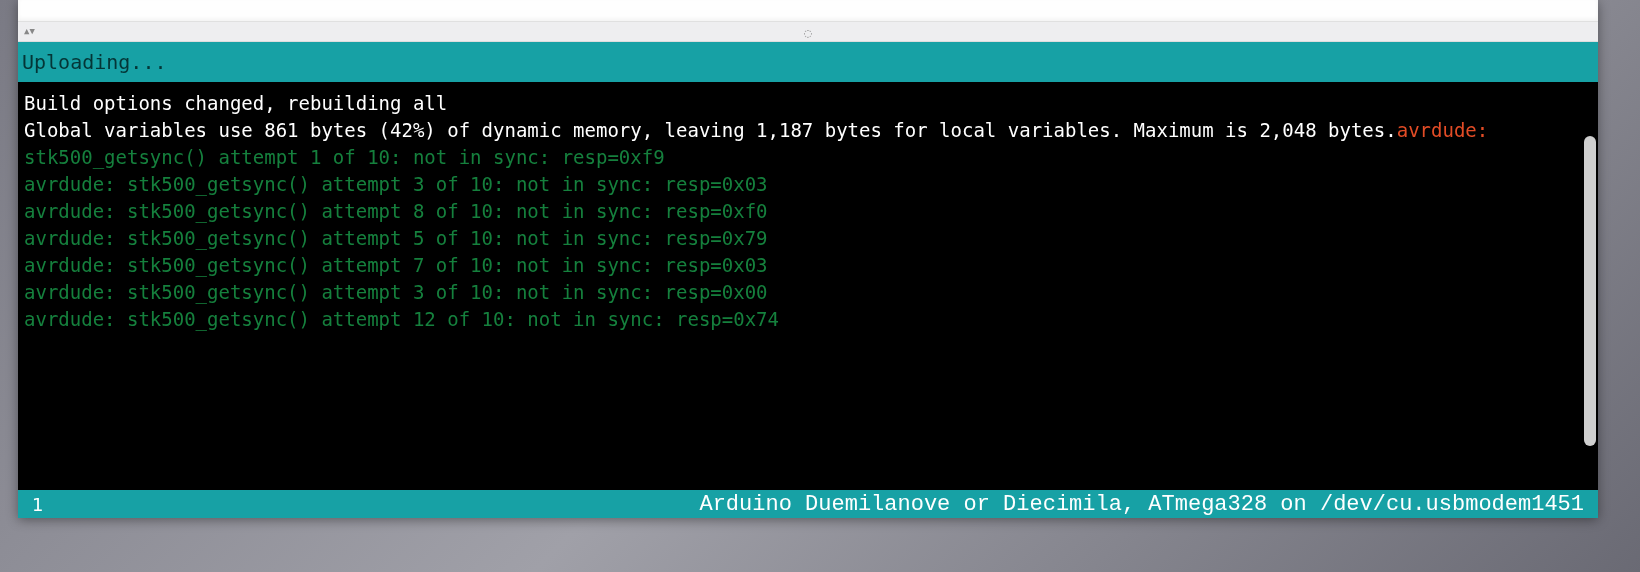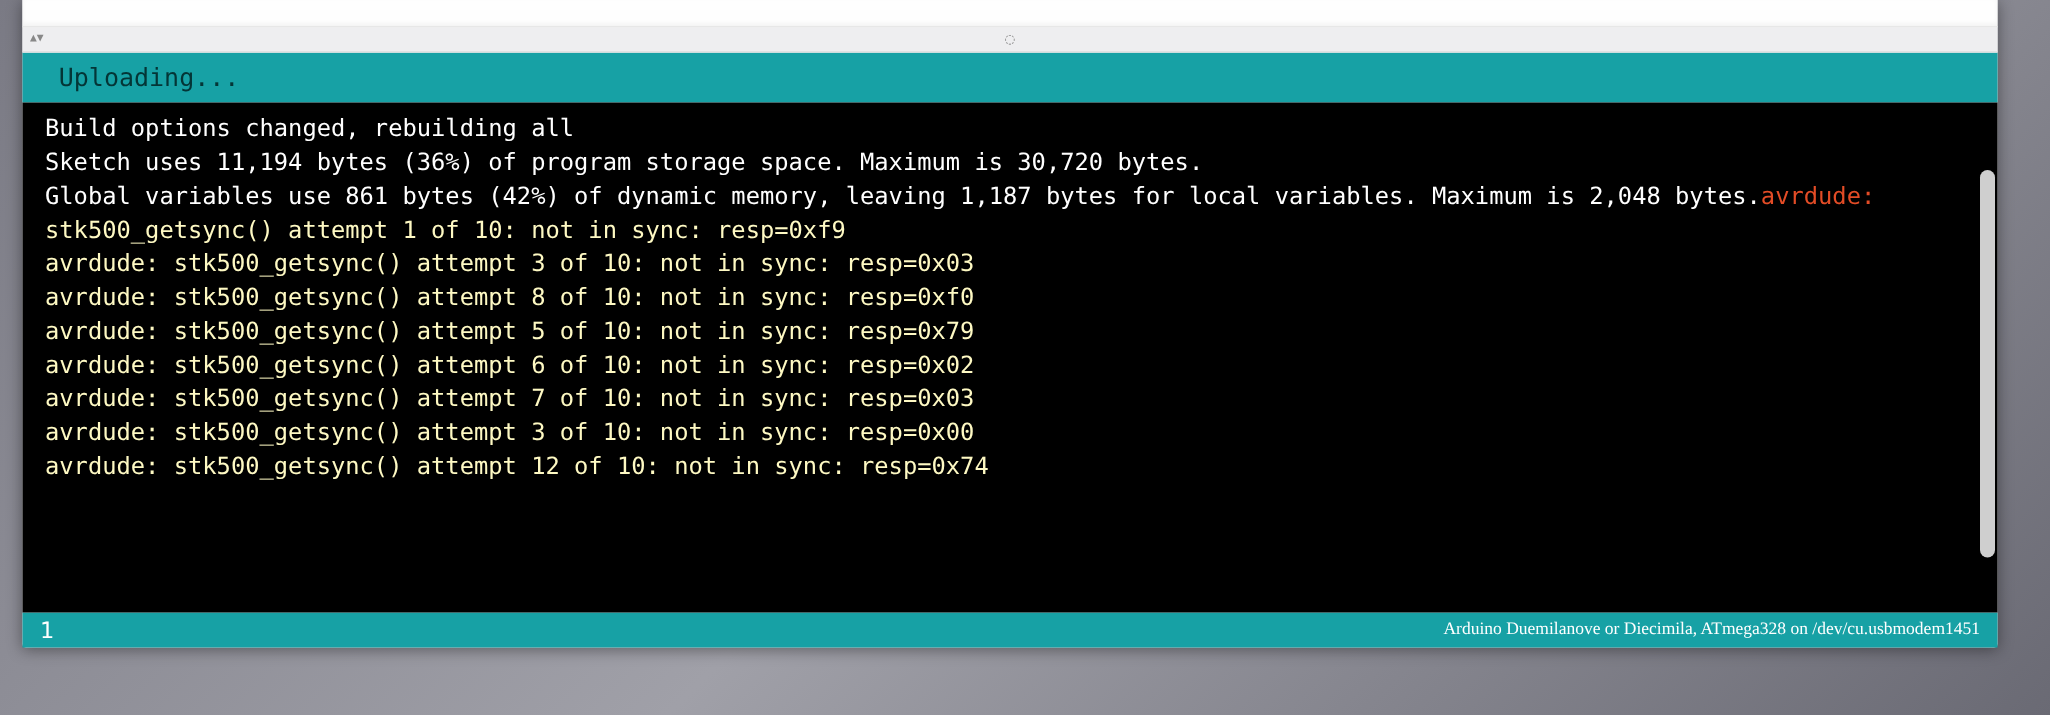--- a/index.html
+++ b/index.html
@@ -59,73 +59,73 @@
       top: 50%;
       transform: translate(-50%, -50%);
       color: #999;
       font-size: 13px;
     }
     .status-bar {
       height: 40px;
       background: #17a1a5;
       display: flex;
       align-items: center;
-      padding: 0 29px;
+      padding: 0 4px;
     }
     .status-text {
       color: #043536;
       font-size: 20px;
       font-family: "DejaVu Sans Mono", "Courier New", monospace;
     }
     .console {
       flex: 1;
       background: #000000;
-      padding: 8px 2px 4px 18px;
+      padding: 8px 2px 4px 6px;
       overflow: hidden;
       position: relative;
     }
     .console-scroll {
       position: absolute;
       right: 2px;
       top: 54px;
       width: 12px;
       height: 310px;
       background: #cfcfcf;
       border-radius: 6px;
     }
     .console-line {
       color: #ffffff;
       font-size: 19px;
       line-height: 27px;
       font-family: "DejaVu Sans Mono", "Courier New", monospace;
       white-space: pre;
     }
     .error-line {
-      color: #fef9c3;
+      color: #15803d;
     }
     .inline-error {
       color: #e34c26;
     }
     .footer-bar {
       height: 28px;
       background: #17a1a5;
       display: flex;
       align-items: center;
       justify-content: space-between;
       padding: 0 14px;
     }
     .footer-left {
       color: #ffffff;
       font-size: 18px;
       font-family: "DejaVu Sans", sans-serif;
     }
     .footer-right {
       color: #ffffff;
-      font-size: 14px;
-      font-family: Liberation Serif, serif;
+      font-size: 22px;
+      font-family: Liberation Mono, monospace;
     }
   </style>
 </head>
 <body>
 
 <div class="window-bg"></div>
 
 <div class="ide-container">
 
   <div class="editor-area"></div>
@@ -137,27 +137,25 @@
     </span>
     <span class="spinner">◌</span>
   </div>
 
   <div class="status-bar">
     <span class="status-text">Uploading...</span>
   </div>
 
   <div class="console">
     <div class="console-line">Build options changed, rebuilding all</div>
-    <div class="console-line">Sketch uses 11,194 bytes (36%) of program storage space. Maximum is 30,720 bytes.</div>
     <div class="console-line"><span>Global variables use 861 bytes (42%) of dynamic memory, leaving 1,187 bytes for local variables. Maximum is 2,048 bytes.</span><span class="inline-error">avrdude: </span></div>
     <div class="console-line error-line">stk500_getsync() attempt 1 of 10: not in sync: resp=0xf9</div>
     <div class="console-line error-line">avrdude: stk500_getsync() attempt 3 of 10: not in sync: resp=0x03</div>
     <div class="console-line error-line">avrdude: stk500_getsync() attempt 8 of 10: not in sync: resp=0xf0</div>
     <div class="console-line error-line">avrdude: stk500_getsync() attempt 5 of 10: not in sync: resp=0x79</div>
-    <div class="console-line error-line">avrdude: stk500_getsync() attempt 6 of 10: not in sync: resp=0x02</div>
     <div class="console-line error-line">avrdude: stk500_getsync() attempt 7 of 10: not in sync: resp=0x03</div>
     <div class="console-line error-line">avrdude: stk500_getsync() attempt 3 of 10: not in sync: resp=0x00</div>
     <div class="console-line error-line">avrdude: stk500_getsync() attempt 12 of 10: not in sync: resp=0x74</div>
     <div class="console-scroll"></div>
   </div>
 
   <div class="footer-bar">
     <span class="footer-left">1</span>
     <span class="footer-right">Arduino Duemilanove or Diecimila, ATmega328 on /dev/cu.usbmodem1451</span>
   </div>

